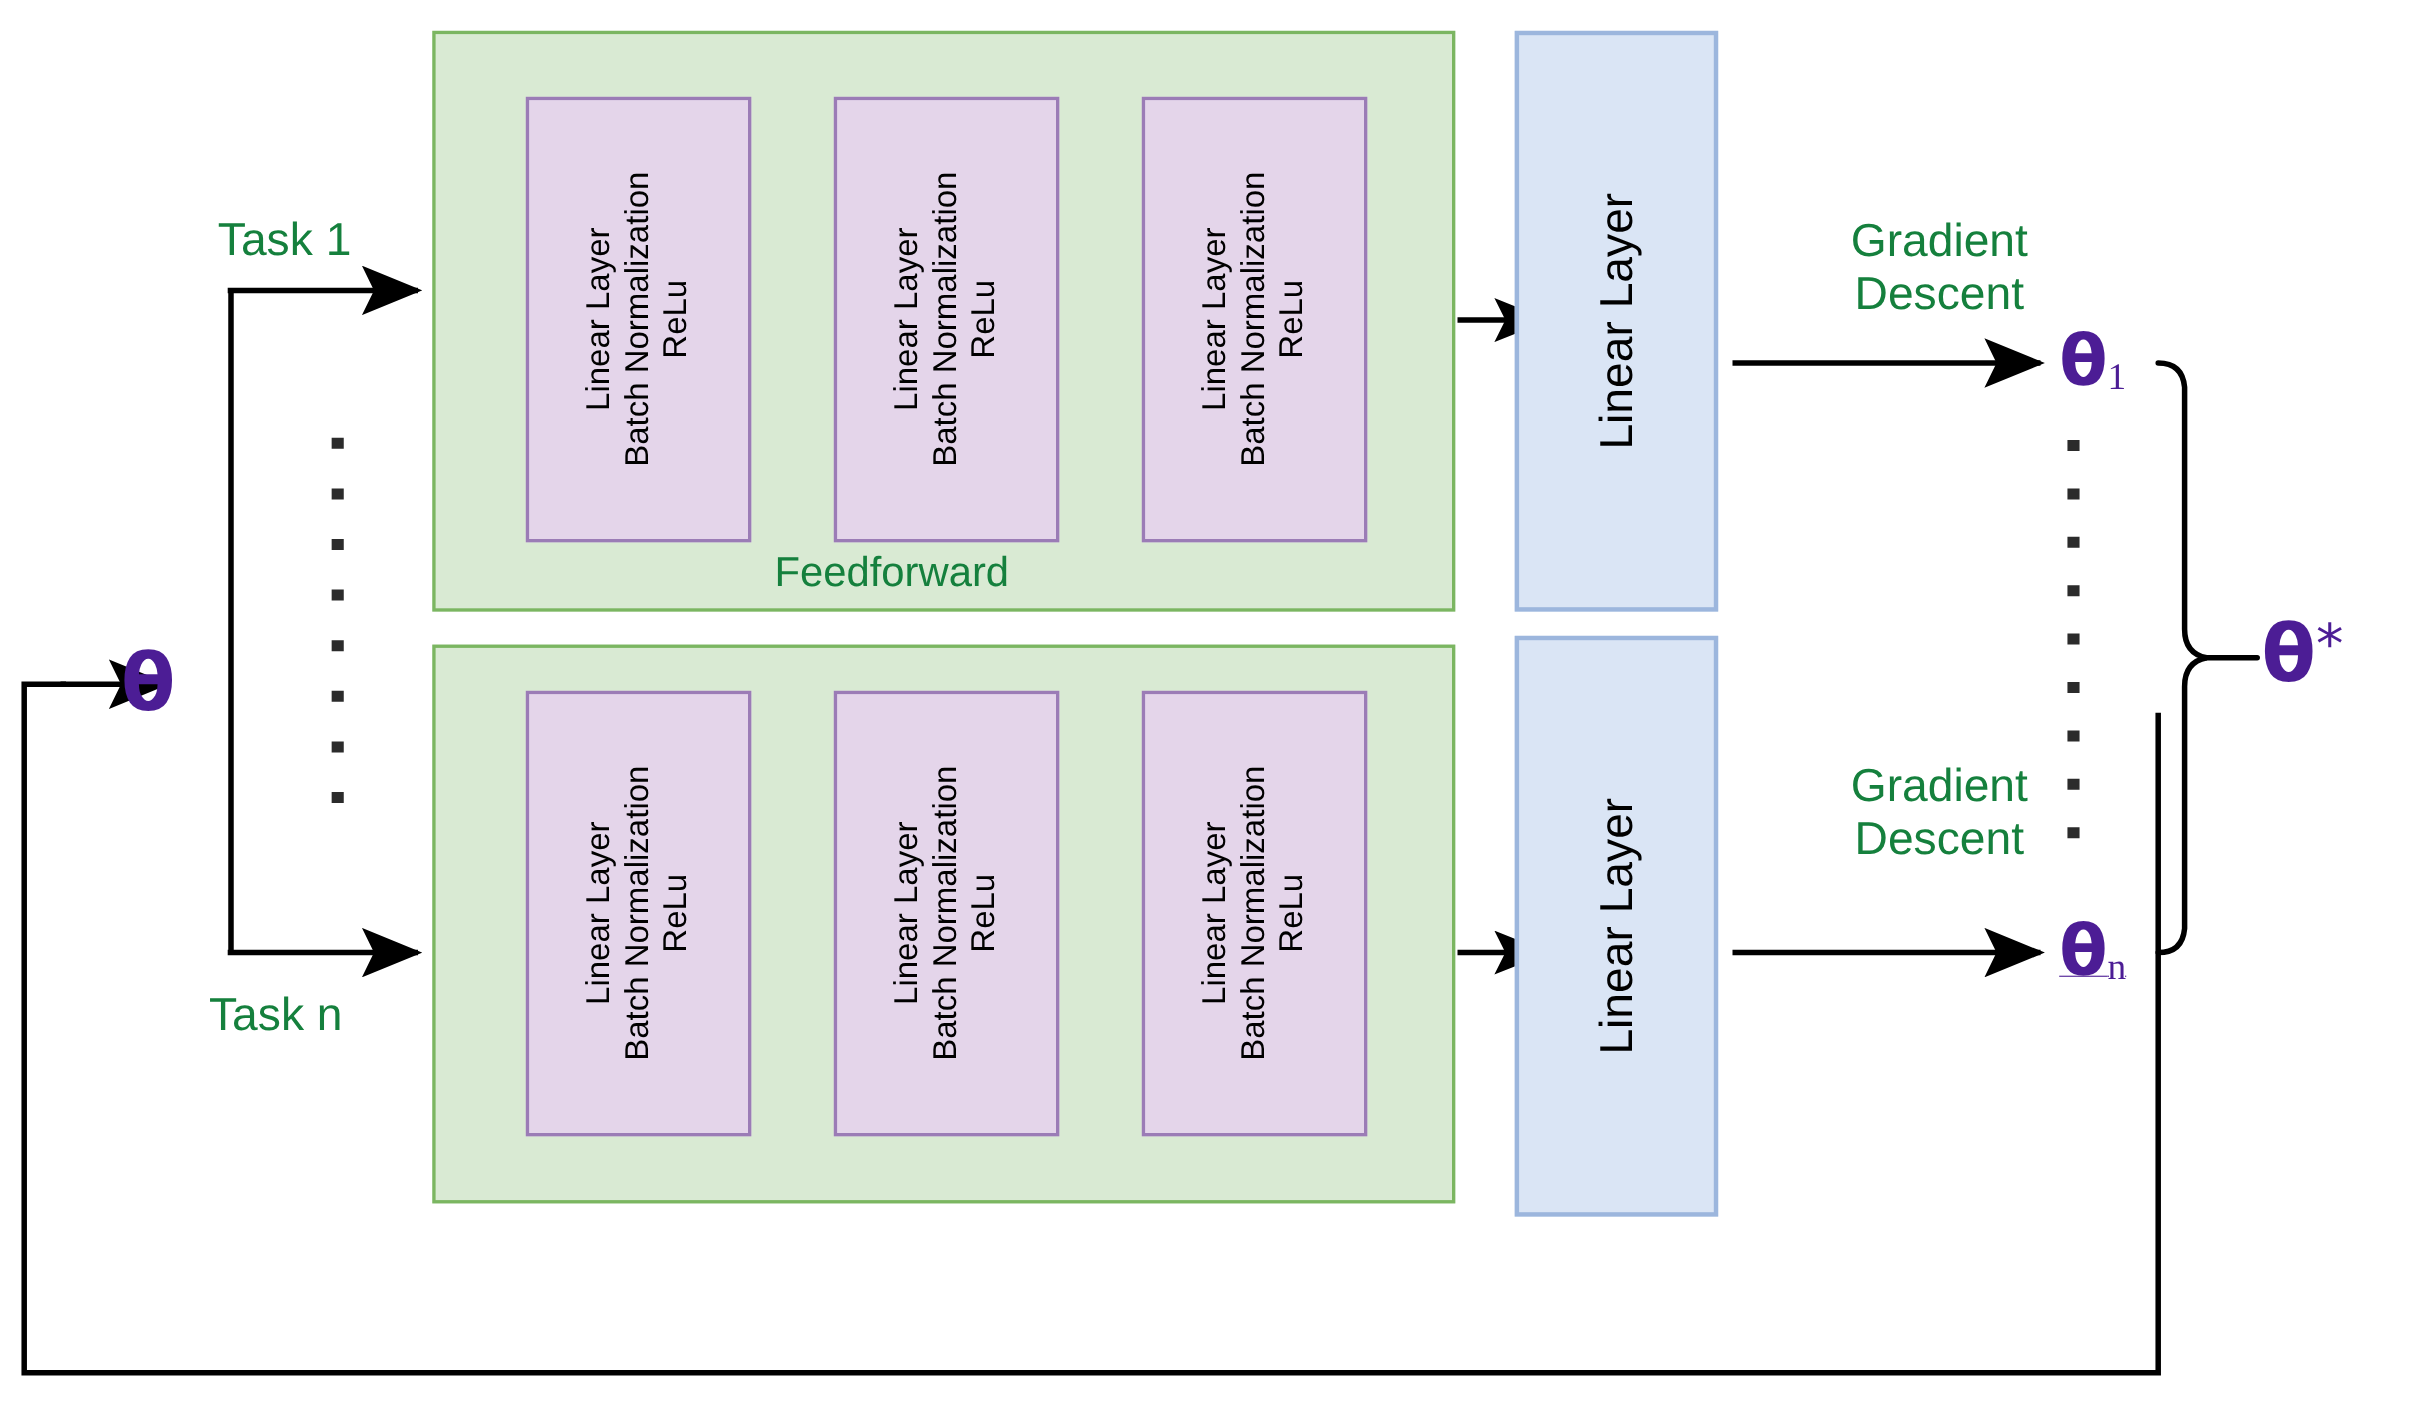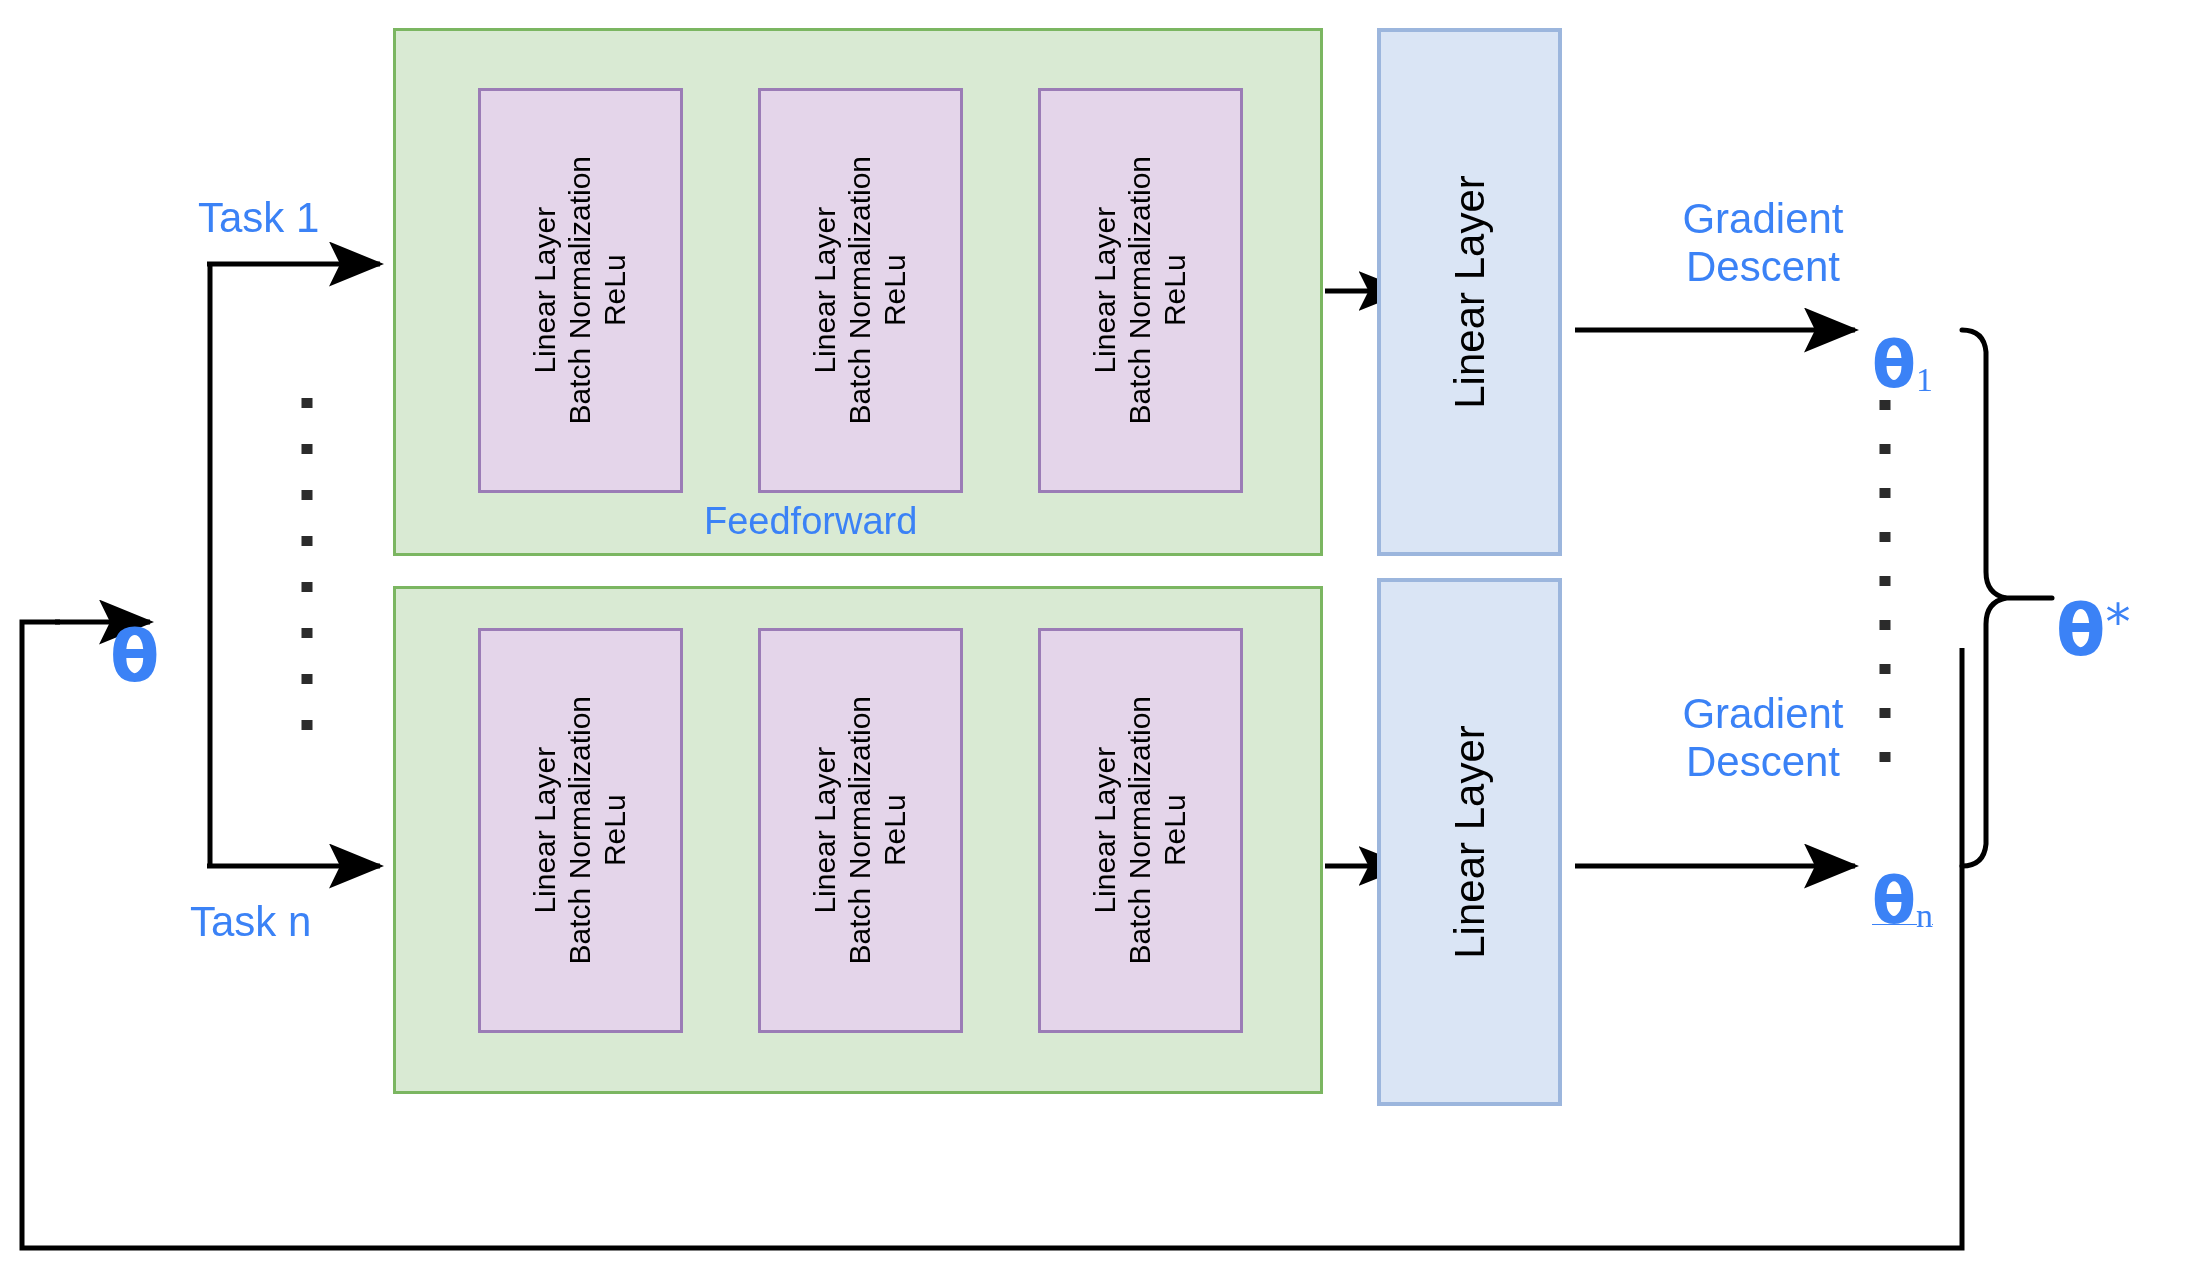--- a/index.html
+++ b/index.html
@@ -50,33 +50,32 @@
     transform:rotate(-90deg);
     white-space:nowrap;
     font-size:42px;
     color:#000;
     font-family:"Liberation Sans",sans-serif;
   }
 
   
   .lbl{
     position:absolute;
-    color:#3b82f6;
+    color:#15803d;
     font-family:"Liberation Sans",sans-serif;
     white-space:nowrap;
   }
   .lbl-task{font-size:42px;}
   .lbl-ff{font-size:38px;}
   .lbl-gd{font-size:42px;line-height:1.15;text-align:center;white-space:normal;width:330px;}
   .theta{
     position:absolute;
     font-family:"Liberation Serif",serif;
-    color:#3b82f6;
-    white-space:nowrap;
-    margin-top:36px;
+    color:#4c1d95;
+    white-space:nowrap;
   }
   .theta .sym{font-size:64px;font-weight:700;font-family:"DejaVu Sans",sans-serif;}
   .theta .sub{font-size:34px;font-family:"Liberation Serif",serif;vertical-align:-0.12em;}
   .theta .star{font-size:50px;font-family:"DejaVu Sans",sans-serif;vertical-align:0.32em;}
   .theta-big .sym{font-size:72px;}
 </style>
 </head>
 <body>
 
 <div id="stage">

